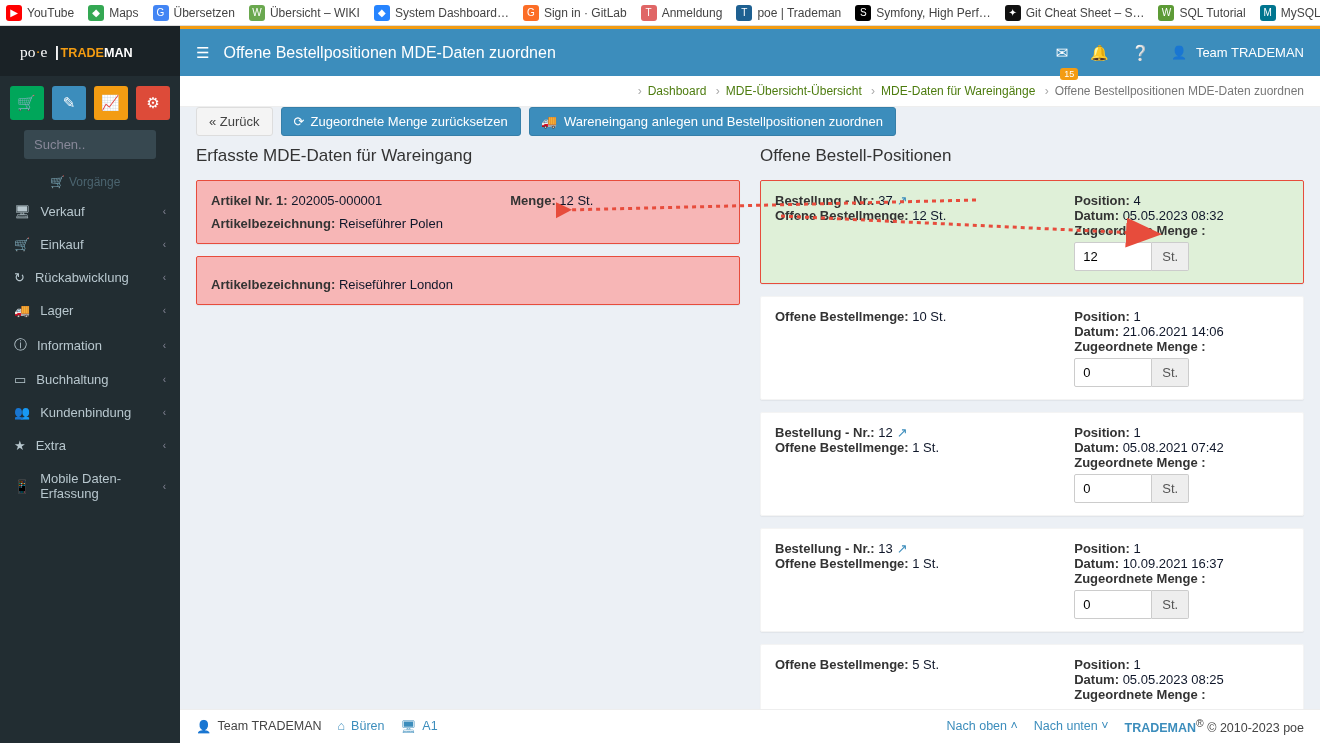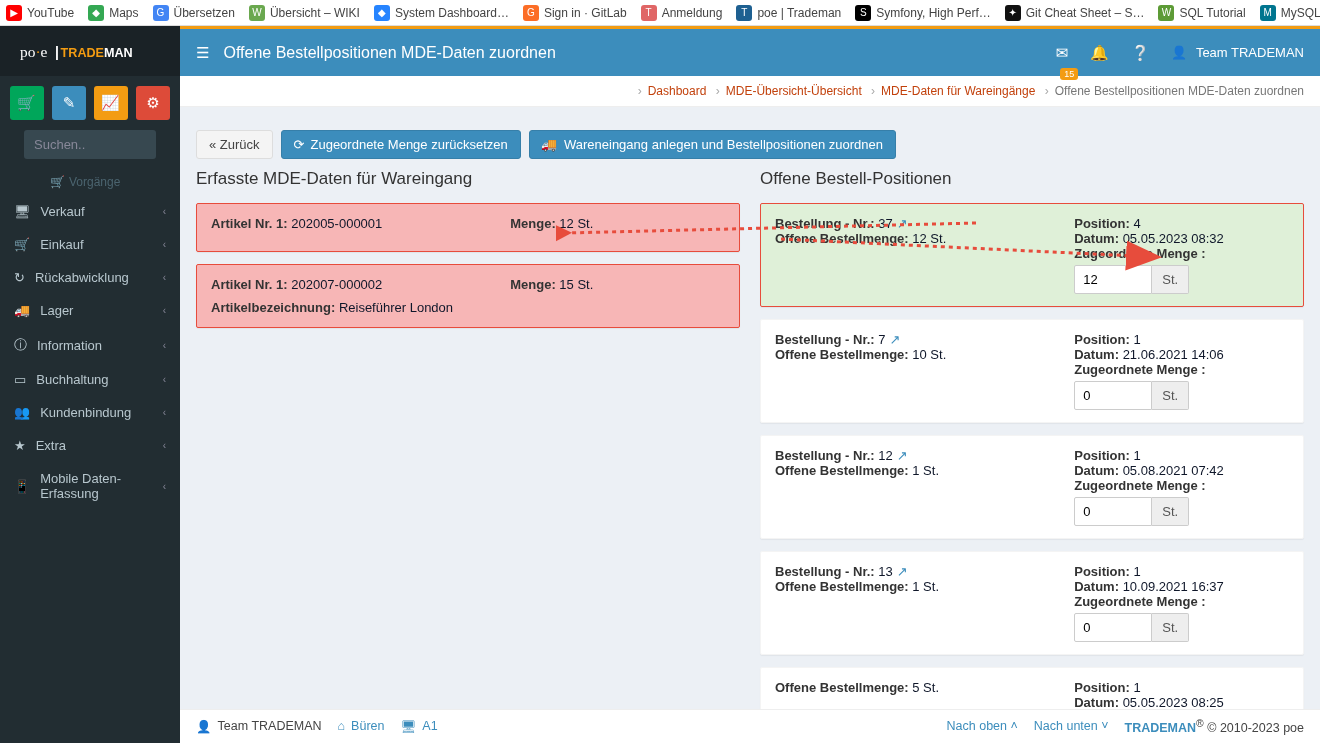--- a/index.html
+++ b/index.html
@@ -32,24 +32,24 @@
 .mainwrap { flex:1; display:flex; flex-direction:column; min-width:0; }
 .topbar { height:50px; background:#3c8dbc; border-top:3px solid #f39c12; color:#fff; display:flex; align-items:center; padding:0 16px; }
 .topbar .burger { margin-right:14px; cursor:pointer; font-size:15px; }
 .topbar .title { font-size:16px; font-weight:500; }
 .topbar .right { margin-left:auto; display:flex; align-items:center; gap:22px; }
 .topbar .ic { cursor:pointer; font-size:15px; position:relative; }
 .topbar .badge { position:absolute; top:-8px; right:-10px; background:#f39c12; color:#fff; border-radius:3px; font-size:9px; padding:1px 4px;margin-top:32px; }
 .topbar .user { display:flex; align-items:center; gap:8px; cursor:pointer; font-size:13px; }
 
 .crumbs { background:#fff; padding:8px 16px; font-size:12px; color:#777; text-align:right; border-bottom:1px solid #eee; }
-.crumbs a { color:#c2410c; text-decoration:none; cursor:pointer; }
+.crumbs a { color:#4d7c0f; text-decoration:none; cursor:pointer; }
 .crumbs .sep { color:#aaa; margin:0 6px; }
 
-.toolbar { display:flex; gap:8px; padding:23px 16px 0; }
+.toolbar { display:flex; gap:8px; padding:0 16px 0; }
 .btn { border-radius:3px; padding:6px 12px; font-size:13px; cursor:pointer; display:inline-flex; align-items:center; gap:6px; border:1px solid transparent; }
 .btn-default { background:#f4f4f4; color:#444; border-color:#ddd; }
 .btn-primary { background:#3c8dbc; color:#fff; border-color:#367fa9; }
 
 .content { flex:1; padding:10px 16px 10px; overflow:auto; position:relative; }
 .cols { display:flex; gap:20px; }
 .col { flex:1; min-width:0; }
 .section-h { font-size:17px; color:#333; margin:0 0 14px; font-weight:500; }
 
 .card { background:#fff; border:1px solid #f4f4f4; border-radius:2px; margin-bottom:12px; padding:12px 14px; box-shadow:0 1px 1px rgba(0,0,0,0.05); position:relative; }
@@ -241,26 +241,23 @@
       <div class="cols" style="position:relative;">
         <div class="col">
           <div class="section-h">Erfasste MDE-Daten für Wareingang</div>
           <div id="left-cards">
               <div class="card red-sel">
                 <div class="rowline">
                   <div class="left"><span class="lbl">Artikel Nr. 1:</span> <span class="val">202005-000001</span></div>
                   <div class="right"><span class="lbl">Menge:</span> <span class="val">12 St.</span></div>
                 </div>
                 <div class="sp"></div>
+                <div><span class="lbl">Artikelbezeichnung:</span> <span class="val">Reiseführer Polen</span></div>
               </div>
               <div class="card red-box">
-                <div class="rowline">
-                  <div class="left"><span class="lbl">Artikel Nr. 1:</span> <span class="val">202007-000002</span></div>
-                  <div class="right"><span class="lbl">Menge:</span> <span class="val">15 St.</span></div>
-                </div>
                 <div class="sp"></div>
                 <div><span class="lbl">Artikelbezeichnung:</span> <span class="val">Reiseführer London</span></div>
               </div>
             </div>
         </div>
         <div class="col">
           <div class="section-h">Offene Bestell-Positionen</div>
           <div id="right-cards">
               <div class="card green-sel">
                 <div class="rowline">
@@ -275,21 +272,20 @@
       <div class="qty-group">
                       <input value="12" style="">
                       <span class="unit">St.</span>
                     </div>
     </div>
   </div>
               </div>
               <div class="card ">
                 <div class="rowline">
     <div class="left">
-      <div><span class="lbl">Bestellung - Nr.:</span> <span class="val">7</span><span class="ext-link">↗</span></div>
       <div><span class="lbl">Offene Bestellmenge:</span> <span class="val">10 St.</span></div>
     </div>
     <div class="right">
       <div><span class="lbl">Position:</span> <span class="val">1</span></div>
       <div><span class="lbl">Datum:</span> <span class="val">21.06.2021 14:06</span></div>
       <div><span class="lbl">Zugeordnete Menge :</span></div>
       <div class="qty-group">
                       <input value="0" style="">
                       <span class="unit">St.</span>
                     </div>

